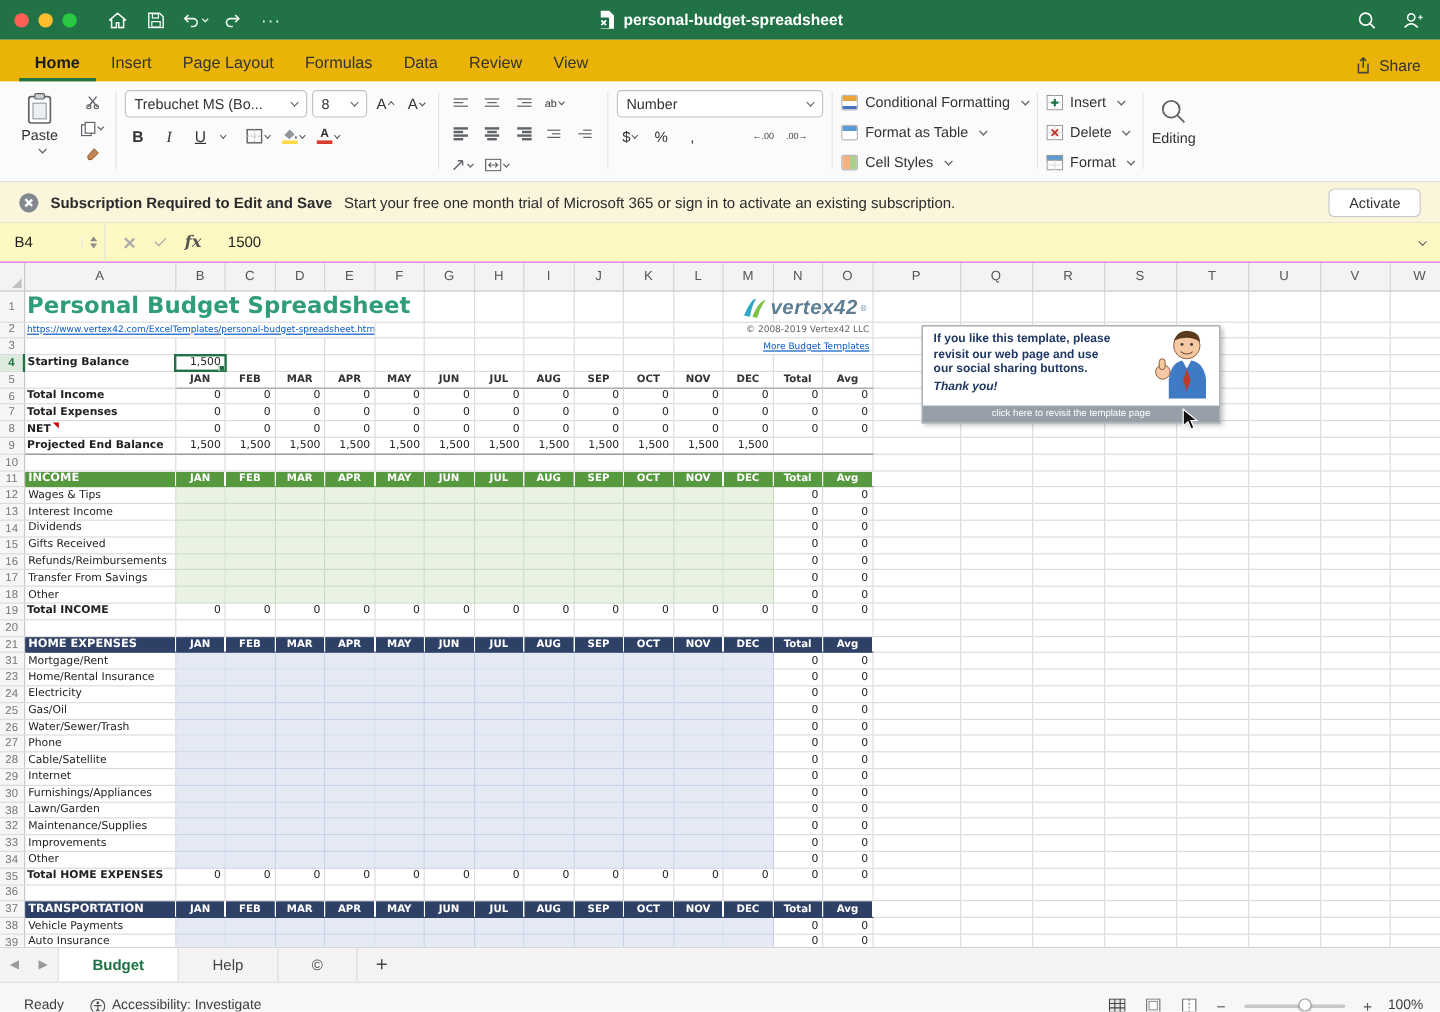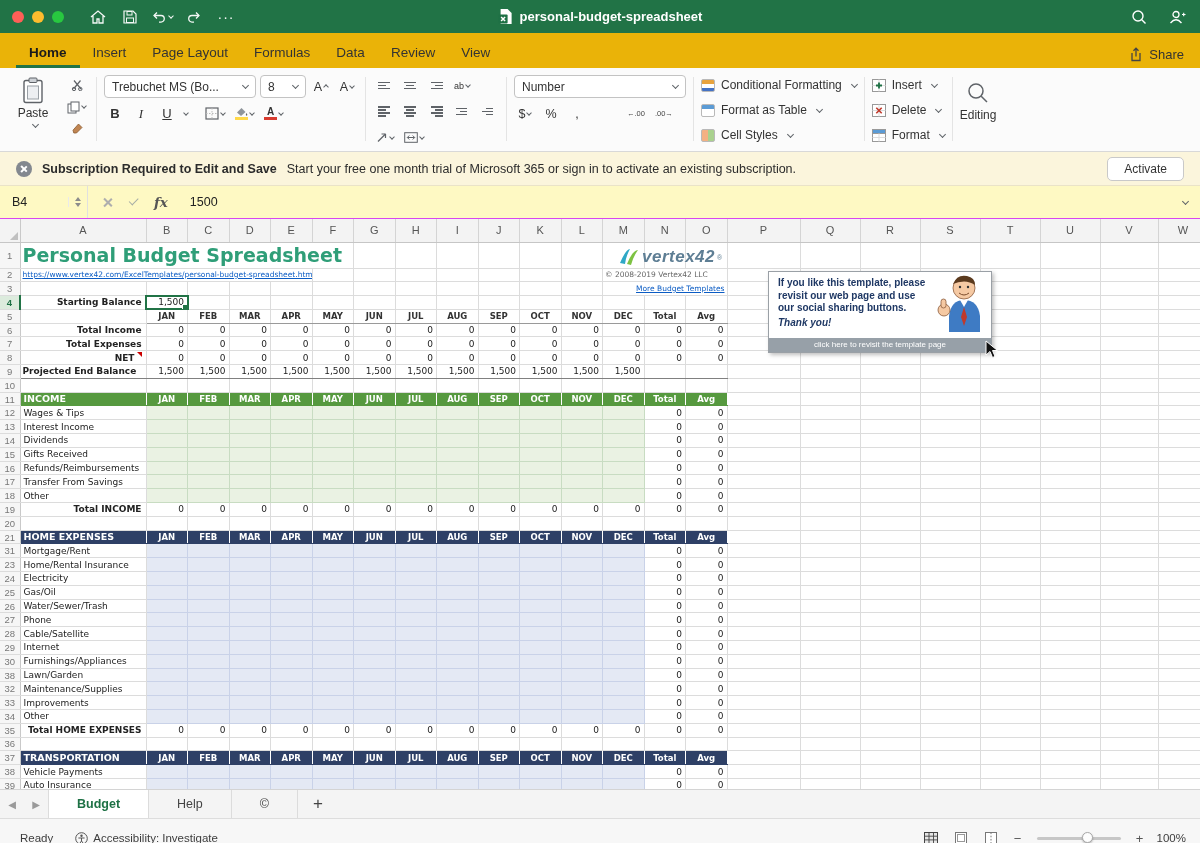--- a/index.html
+++ b/index.html
@@ -101,23 +101,23 @@
   .chsel{background:#DCEBDD;border-bottom:2px solid var(--excel-green,#217346);color:#1E7145;font-weight:bold}
   td.gut{background:#F6F6F6;border-right:1px solid #C9C9C9;border-bottom:1px solid #DCDCDC;
     font-size:9.5px;color:#777;text-align:center}
   td.gutsel{background:#DCEBDD;color:#1E7145;font-weight:bold;border-right:2px solid var(--excel-green,#217346)}
   td.c{border-right:1px solid #DCDCDC;border-bottom:1px solid #DCDCDC;height:13.8px;
     font-family:"DejaVu Sans",sans-serif;font-size:9px;color:#222;padding:0 2px;
     overflow:hidden;white-space:nowrap;line-height:12px}
   tr.r1 td{height:26px}
   td.title{font-size:19px;font-weight:bold;color:var(--title-green,#2F9E78);overflow:visible;line-height:24px}
   td.linkcell{font-size:7.5px;color:var(--link-blue,#0B5CC4);text-decoration:underline}
-  td.copyright{font-size:7.5px;color:#666;text-align:left}
+  td.copyright{font-size:7.5px;color:#666;text-align:right}
   td.morelink{font-size:7.5px;color:var(--link-blue,#0B5CC4);text-decoration:underline;text-align:right}
-  td.lblr{font-weight:bold;text-align:right;padding-right:4px}
+  td.lblr{font-weight:bold;text-align:left;padding-right:4px}
   td.lbl9{font-weight:bold}
   td.num{text-align:right;padding-right:3px}
   td.mhead{font-weight:bold;text-align:center;color:#333;font-size:8.5px}
   td.bb2{border-bottom:1px solid #9a9a9a}
   td.bt{border-top:1.5px solid #808080}
   td.bb{border-bottom:1.5px solid #808080}
   td.band{color:#fff;font-weight:bold;border-right:1px solid rgba(255,255,255,.18)}
   td.band.g{background:var(--band-green,#56993F);border-bottom:1px solid var(--band-green,#56993F)}
   td.band.n{background:var(--band-navy,#2E4066);border-bottom:1px solid var(--band-navy,#2E4066)}
   td.bl{font-size:9.5px;padding-left:3px}
@@ -128,21 +128,21 @@
   td.selcell{outline:2px solid var(--excel-green,#217346);outline-offset:-1px;position:relative;background:#fff}
   td.selcell::after{content:'';position:absolute;right:-1px;bottom:-1px;width:4px;height:4px;
     background:var(--excel-green,#217346);border:1px solid #fff}
   .note{display:inline-block;width:0;height:0;border-top:5px solid #C00;border-left:5px solid transparent;
     margin-left:2px;vertical-align:top}
 
   
   #logo{position:absolute;left:618px;top:28px;display:flex;align-items:center;gap:2px}
   .logotext{font-size:17px;font-weight:bold;font-style:italic;color:#5E7E94;letter-spacing:.5px}
   .logomark{font-size:7px;color:#5E7E94;vertical-align:super}
-  #promo{position:absolute;left:768px;top:52px;width:224px;height:82px;background:#fff;
+  #promo{position:absolute;left:768px;top:52px;width:249px;height:82px;background:#fff;
     border:1px solid #9aa0a6;box-shadow:2px 2px 4px rgba(0,0,0,.25);padding:5px 0 0 9px}
   .pline{font-size:10px;font-weight:bold;color:var(--promo-navy,#1F3864);line-height:12.5px}
   .pthanks{font-size:10px;font-weight:bold;font-style:italic;color:var(--promo-navy,#1F3864);margin-top:2px}
   #cartoon{position:absolute;right:2px;top:2px}
   .pbtn{position:absolute;left:0;right:0;bottom:0;height:14px;background:#97A0A8;color:#fff;
     font-size:8px;line-height:14px;text-align:center}
   #cursor{position:absolute;left:985px;top:121px}
 
   
   #sheetbar{height:29px;background:#F4F4F4;border-top:1px solid #D4D4D4;display:flex;align-items:stretch;flex:none}

